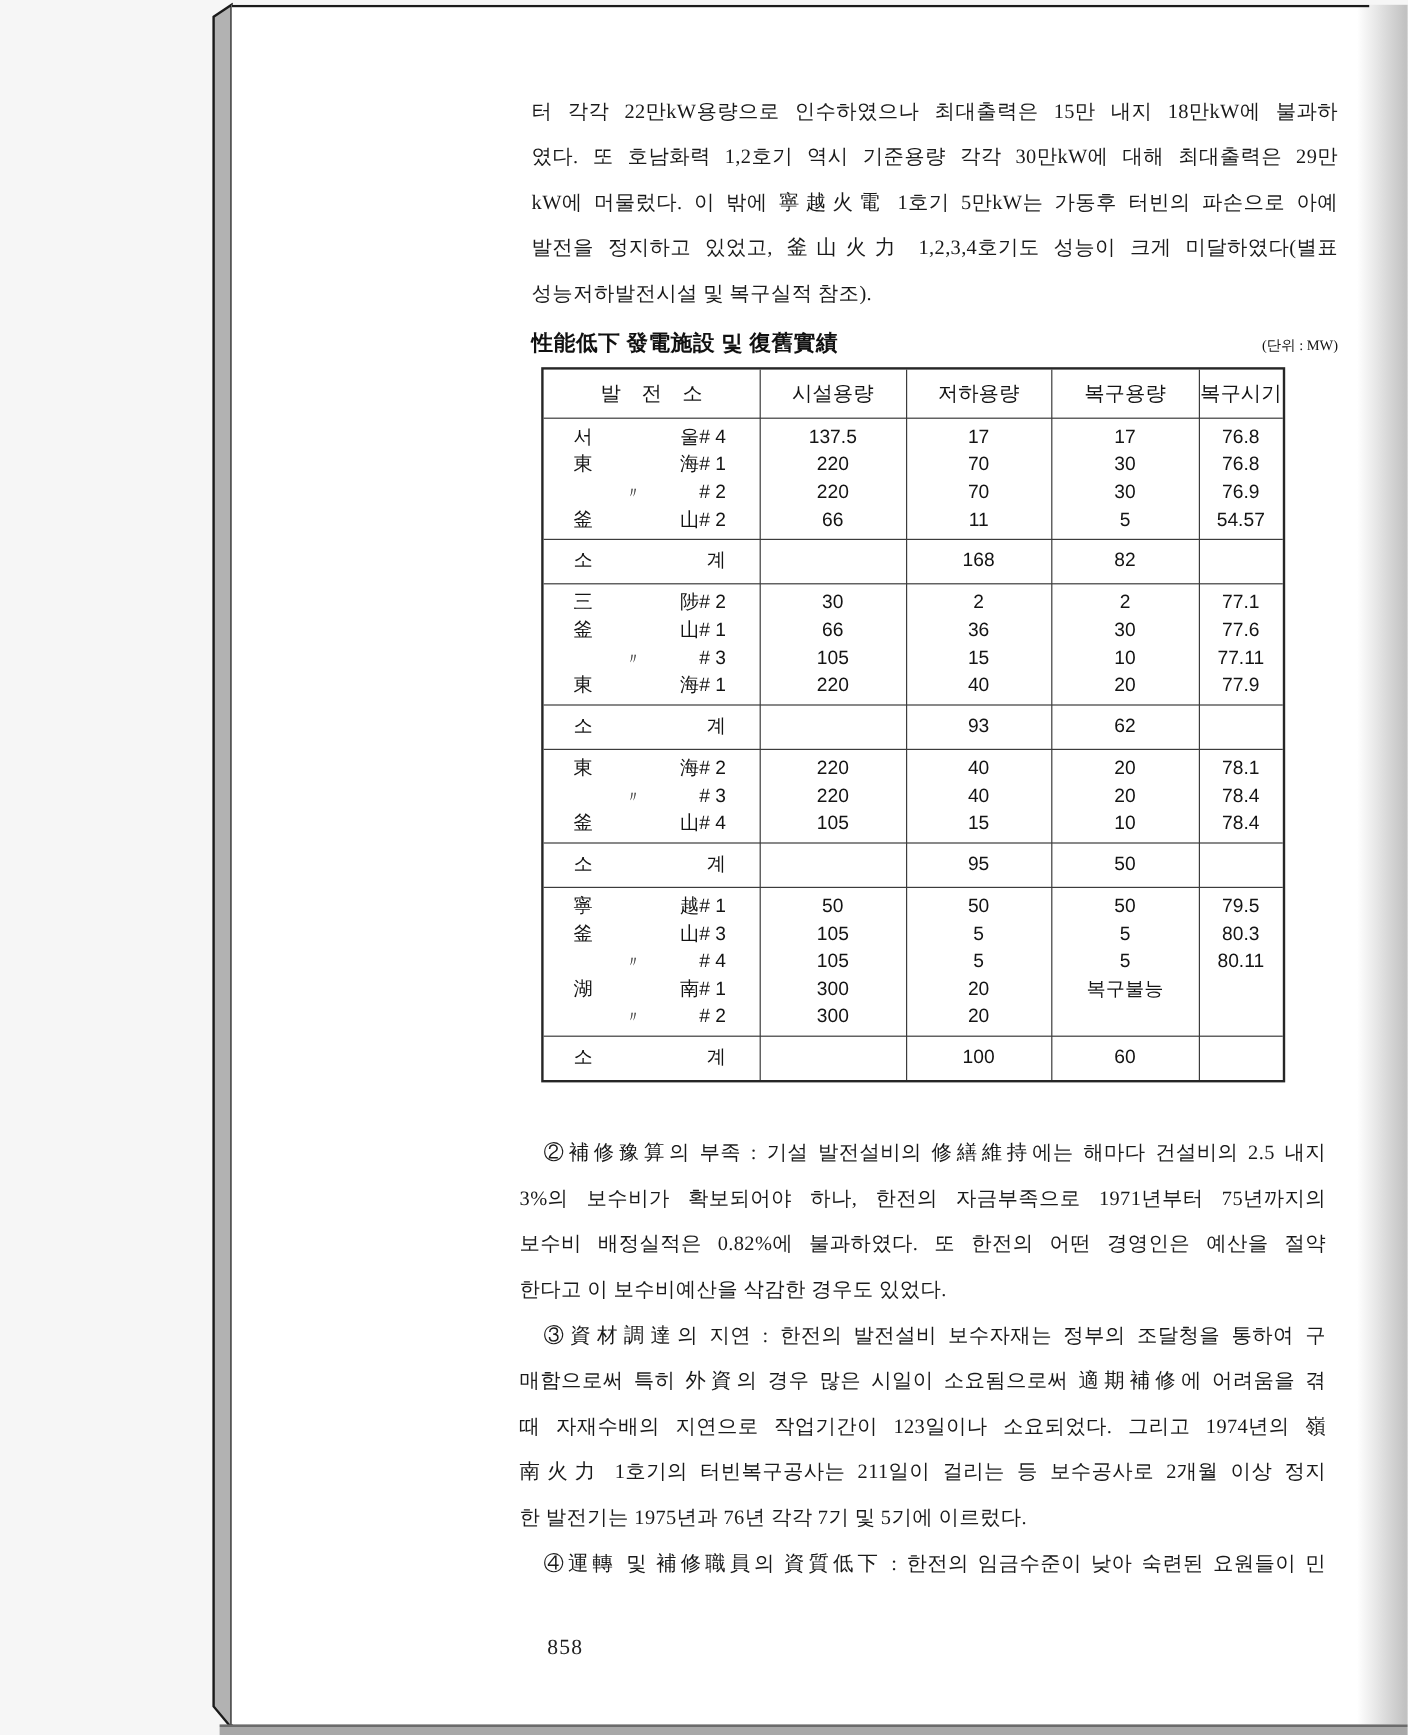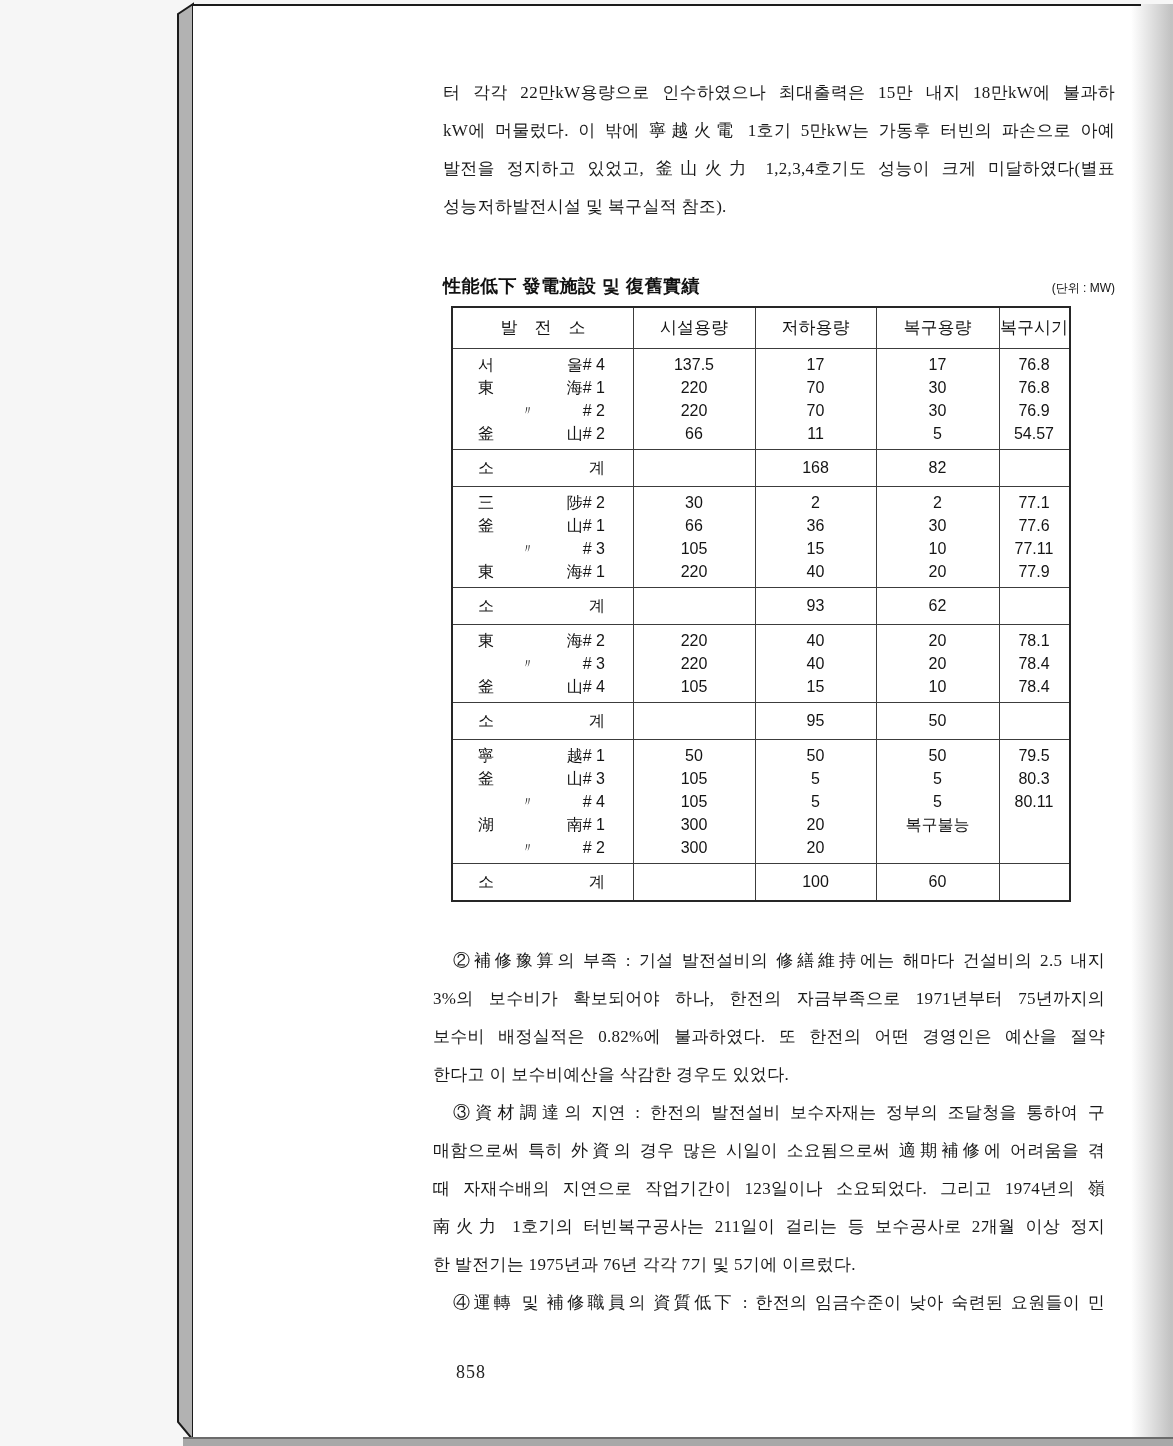--- a/index.html
+++ b/index.html
@@ -29,21 +29,21 @@
   }
   #intro{left:250px;top:70px;}
   #paras{left:240px;top:938px;}
   .line{text-align:justify;text-align-last:justify;}
   .line.last{text-align-last:left;font-family:Liberation Serif, serif;}
   .line.indent{padding-left:20px;}
   
   .caption{
     position:absolute;left:250px;top:266px;width:672px;height:28px;
     display:flex;justify-content:space-between;align-items:flex-end;
-    font-family:Liberation Sans, sans-serif;
+    font-family:Liberation Serif, serif;
   }
   .tbl-title{font-weight:700;font-size:18px;letter-spacing:0.5px;color:#111;}
   .tbl-unit{font-size:12px;color:#111;padding-bottom:1px;}
   
   .tbl{
     position:absolute;left:258px;top:302px;width:620px;box-sizing:border-box;
     border:2px solid #262626;background:transparent;
     font-family:"Liberation Sans","DejaVu Sans",sans-serif;
     font-size:16px;color:#141414;
   }
@@ -69,20 +69,21 @@
 
 <svg id="spine" width="19" height="1441" viewBox="0 0 19 1441">
   <polygon points="2,12 17,2 17,1438 2,1420" fill="#b2b2b2" stroke="#1a1a1a" stroke-width="2"></polygon>
 </svg>
 
 <div id="page">
   <div class="page-top-edge"></div>
 
   <div class="textblock" id="intro">
       <div class="line">터 각각 22만kW용량으로 인수하였으나 최대출력은 15만 내지 18만kW에 불과하</div>
+      <div class="line">였다. 또 호남화력 1,2호기 역시 기준용량 각각 30만kW에 대해 최대출력은 29만</div>
       <div class="line">kW에 머물렀다. 이 밖에 寧越火電 1호기 5만kW는 가동후 터빈의 파손으로 아예</div>
       <div class="line">발전을 정지하고 있었고, 釜山火力 1,2,3,4호기도 성능이 크게 미달하였다(별표</div>
       <div class="line last">성능저하발전시설 및 복구실적 참조).</div>
     </div>
 
   <div class="caption">
     <div class="tbl-title">性能低下 發電施設 및 復舊實績</div>
     <div class="tbl-unit">(단위 : MW)</div>
   </div>
 

